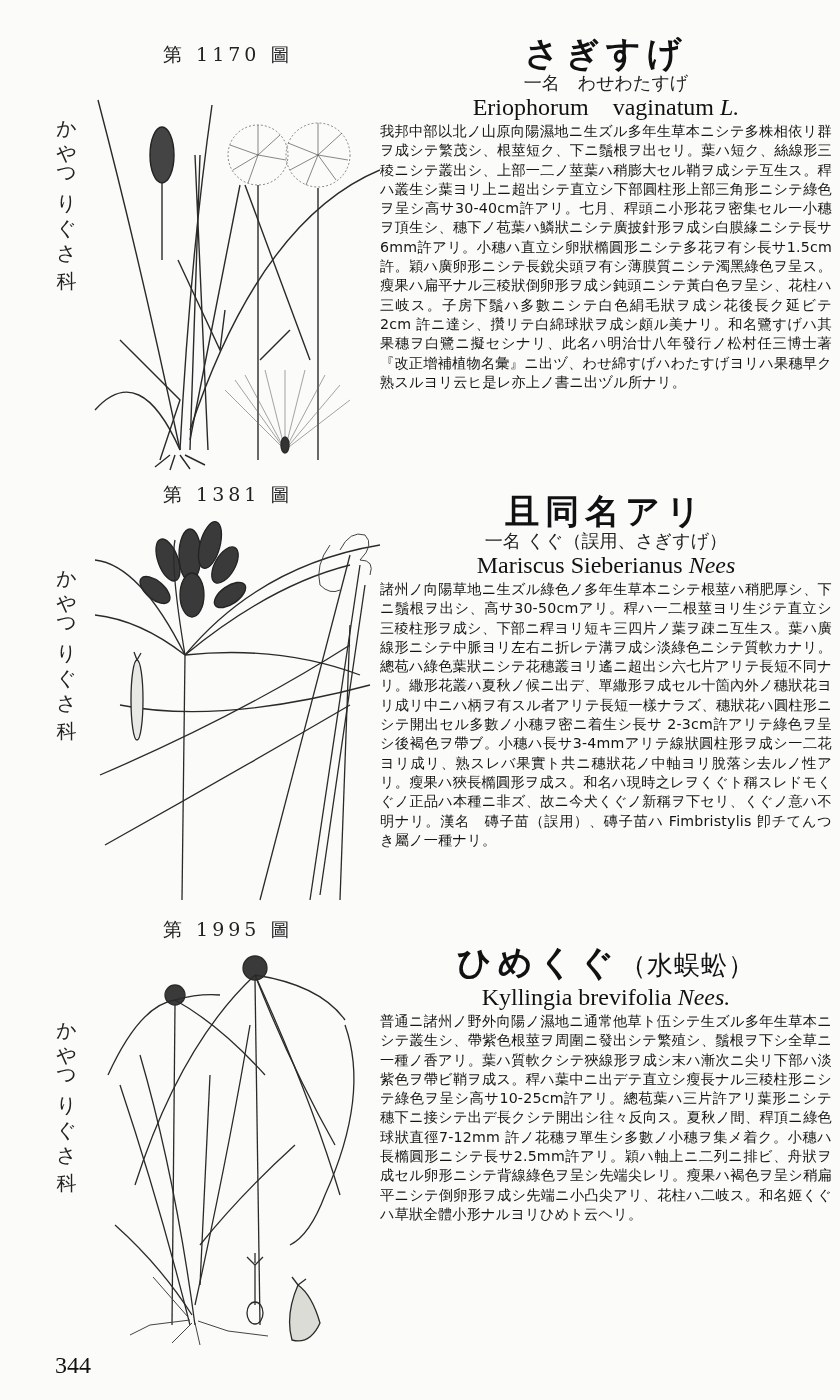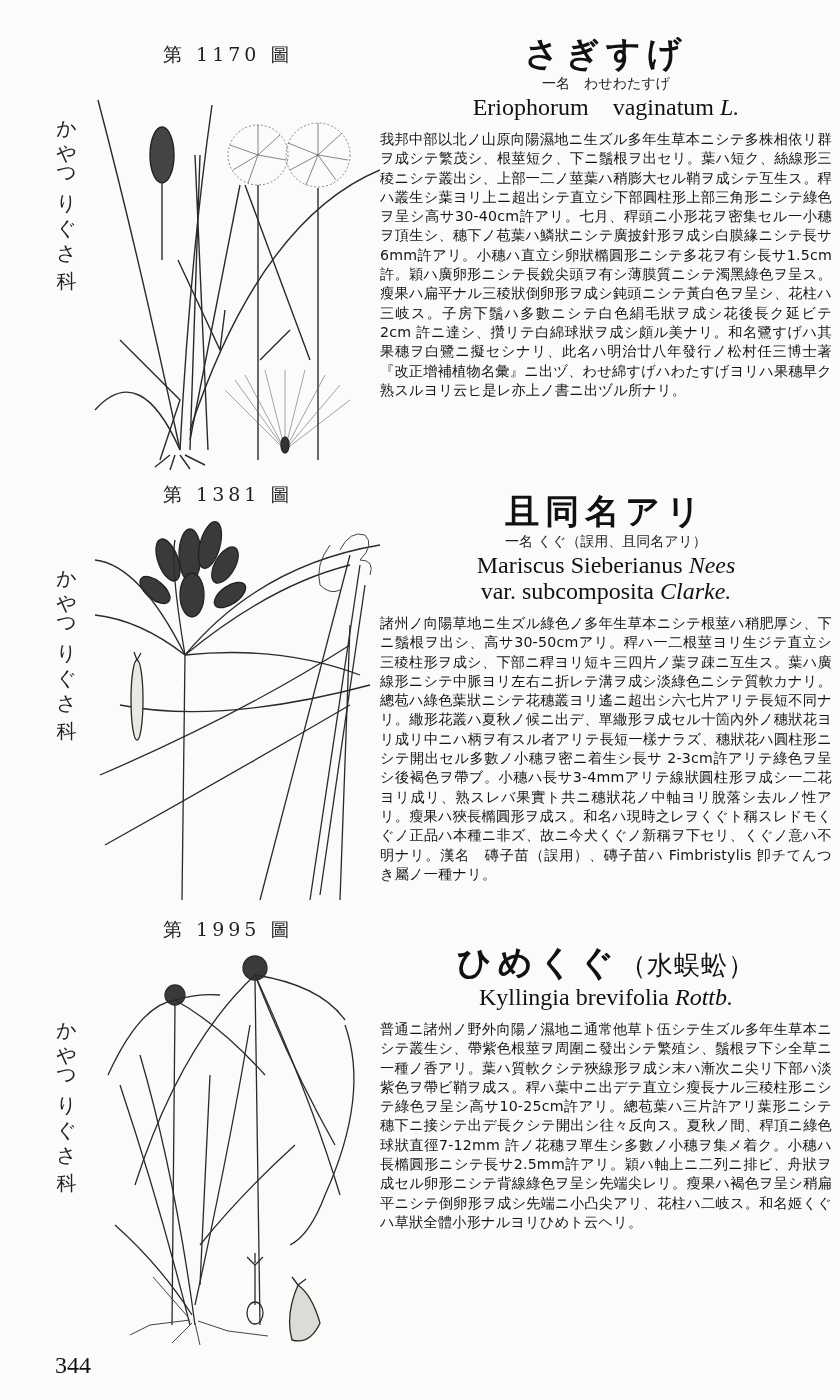--- a/index.html
+++ b/index.html
@@ -17,30 +17,30 @@
     letter-spacing: 2px; color: #222; font-family: "DejaVu Sans", sans-serif;
   }
   .illus { position: absolute; }
   .entry { position: absolute; left: 380px; width: 452px; }
   .jp-title {
     text-align: center; font-size: 34px; line-height: 38px; letter-spacing: 6px;
     font-family: "DejaVu Sans", sans-serif; font-weight: bold; color: #111;
   }
   .jp-title .kanji { font-size: 26px; font-weight: normal; letter-spacing: 1px; }
   .alt-name {
-    text-align: center; font-size: 14px; line-height: 22px; color: #222;
+    text-align: center; font-size: 18px; line-height: 22px; color: #222;
     font-family: "DejaVu Sans", sans-serif;
   }
   .sci {
     text-align: center; font-size: 24px; line-height: 26px; color: #111;
     font-family: "Liberation Serif", serif;
   }
   .sci i { font-style: italic; }
   .desc {
-    margin-top: 10px; font-size: 14.2px; line-height: 19.3px; text-align: justify;
+    margin-top: 2px; font-size: 14.2px; line-height: 19.3px; text-align: justify;
     letter-spacing: 0.2px; color: #151515;
     font-family: "DejaVu Sans", sans-serif;
   }
   .page-num {
     position: absolute; left: 55px; top: 1352px; font-size: 24px;
     font-family: "Liberation Serif", serif; color: #111;
   }
   svg path, svg line, svg ellipse { vector-effect: non-scaling-stroke; }
 </style>
 </head>
@@ -120,23 +120,22 @@
   <path d="M25 340 Q150 270 270 200"></path>
 
   <path d="M260 45 q10 -20 25 -15 q10 10 -5 25 q15 0 10 15 M250 40 q-15 20 -10 40 q10 10 20 5" stroke="#444" stroke-width="1"></path>
 
   <ellipse cx="57" cy="195" rx="6" ry="40" fill="#e8e8e4"></ellipse>
   <path d="M57 155 l-3 -8 M57 155 l4 -7"></path>
 </svg>
 
 <div class="entry" style="top:492px;">
   <div class="jp-title"><span>且同名アリ</span></div>
-  <div class="alt-name">一名 くぐ（誤用、且同名アリ）</div>
+  <div class="alt-name">一名 くぐ（誤用、さぎすげ）</div>
   <div class="sci"><span>Mariscus Sieberianus</span> <i>Nees</i></div>
-  <div class="sci"><span>var. subcomposita</span> <i>Clarke.</i></div>
   <div class="desc">諸州ノ向陽草地ニ生ズル綠色ノ多年生草本ニシテ根莖ハ稍肥厚シ、下ニ鬚根ヲ出シ、高サ30-50cmアリ。稈ハ一二根莖ヨリ生ジテ直立シ三稜柱形ヲ成シ、下部ニ稈ヨリ短キ三四片ノ葉ヲ疎ニ互生ス。葉ハ廣線形ニシテ中脈ヨリ左右ニ折レテ溝ヲ成シ淡綠色ニシテ質軟カナリ。總苞ハ綠色葉狀ニシテ花穗叢ヨリ遙ニ超出シ六七片アリテ長短不同ナリ。繖形花叢ハ夏秋ノ候ニ出デ、單繖形ヲ成セル十箇內外ノ穗狀花ヨリ成リ中ニハ柄ヲ有スル者アリテ長短一樣ナラズ、穗狀花ハ圓柱形ニシテ開出セル多數ノ小穗ヲ密ニ着生シ長サ 2-3cm許アリテ綠色ヲ呈シ後褐色ヲ帶ブ。小穗ハ長サ3-4mmアリテ線狀圓柱形ヲ成シ一二花ヨリ成リ、熟スレバ果實ト共ニ穗狀花ノ中軸ヨリ脫落シ去ルノ性アリ。瘦果ハ狹長橢圓形ヲ成ス。和名ハ現時之レヲくぐト稱スレドモくぐノ正品ハ本種ニ非ズ、故ニ今犬くぐノ新稱ヲ下セリ、くぐノ意ハ不明ナリ。漢名　磚子苗（誤用）、磚子苗ハ Fimbristylis 卽チてんつき屬ノ一種ナリ。</div>
 </div>
 
 <div class="fig-label" style="left:163px; top:917px;">第 1995 圖</div>
 <div class="family" style="left:54px; top:1008px;">かやつりぐさ科</div>
 
 <svg class="illus" width="300" height="400" viewBox="0 0 300 400" style="left:80px; top:945px;" fill="none" stroke="#2a2a2a" stroke-width="1.3">
 
   <circle cx="175" cy="23" r="12" fill="#3a3a3a"></circle>
   <circle cx="95" cy="50" r="10" fill="#3a3a3a"></circle>
@@ -165,17 +164,17 @@
   <line x1="175" y1="320" x2="175" y2="360"></line>
   <path d="M175 320 l-8 -8 M175 320 l8 -8 M175 318 l0 -10"></path>
   <ellipse cx="175" cy="368" rx="8" ry="11"></ellipse>
 
   <path d="M218 340 Q205 370 212 395 Q230 400 240 378 Q232 350 218 340 Z" fill="#dcdcd6"></path>
   <path d="M218 340 l-6 -8 M218 340 l8 -6"></path>
 </svg>
 
 <div class="entry" style="top:943px;">
   <div class="jp-title"><span>ひめくぐ</span><span class="kanji">（水蜈蚣）</span></div>
-  <div class="sci"><span>Kyllingia brevifolia</span> <i>Rottb.</i></div>
+  <div class="sci"><span>Kyllingia brevifolia</span> <i>Nees.</i></div>
   <div class="desc">普通ニ諸州ノ野外向陽ノ濕地ニ通常他草ト伍シテ生ズル多年生草本ニシテ叢生シ、帶紫色根莖ヲ周圍ニ發出シテ繁殖シ、鬚根ヲ下シ全草ニ一種ノ香アリ。葉ハ質軟クシテ狹線形ヲ成シ末ハ漸次ニ尖リ下部ハ淡紫色ヲ帶ビ鞘ヲ成ス。稈ハ葉中ニ出デテ直立シ瘦長ナル三稜柱形ニシテ綠色ヲ呈シ高サ10-25cm許アリ。總苞葉ハ三片許アリ葉形ニシテ穗下ニ接シテ出デ長クシテ開出シ往々反向ス。夏秋ノ間、稈頂ニ綠色球狀直徑7-12mm 許ノ花穗ヲ單生シ多數ノ小穗ヲ集メ着ク。小穗ハ長橢圓形ニシテ長サ2.5mm許アリ。穎ハ軸上ニ二列ニ排ビ、舟狀ヲ成セル卵形ニシテ背線綠色ヲ呈シ先端尖レリ。瘦果ハ褐色ヲ呈シ稍扁平ニシテ倒卵形ヲ成シ先端ニ小凸尖アリ、花柱ハ二岐ス。和名姬くぐハ草狀全體小形ナルヨリひめト云ヘリ。</div>
 </div>
 
 <div class="page-num">344</div>
 
 </body></html>

